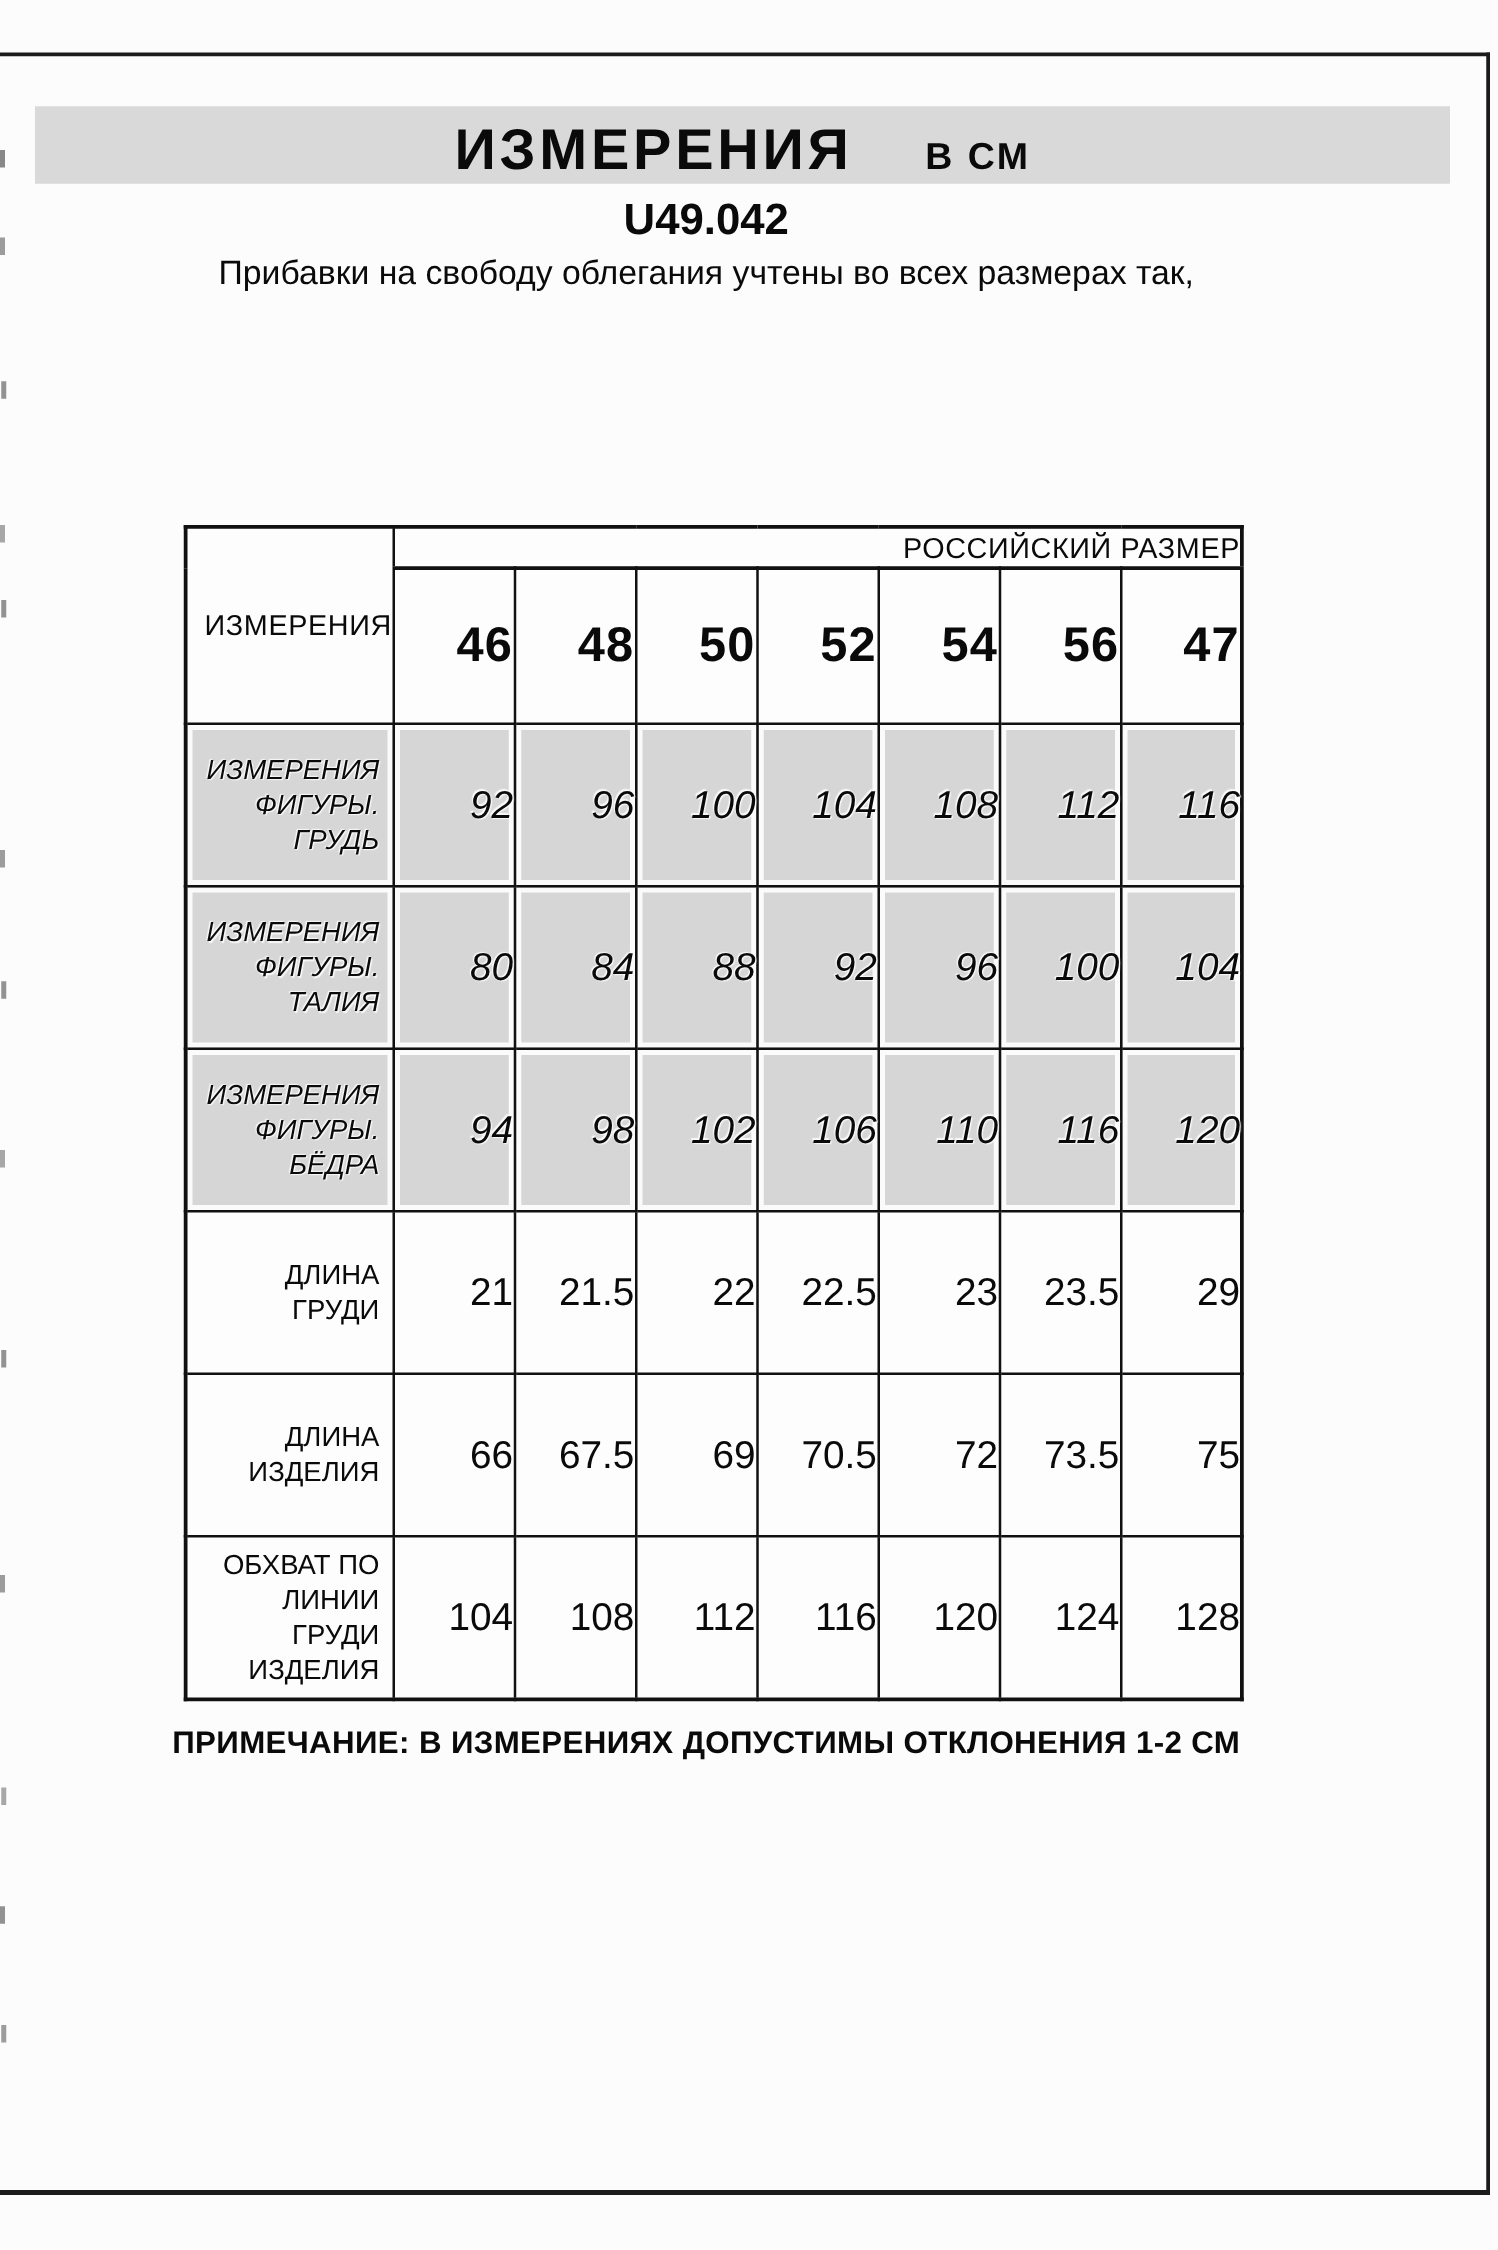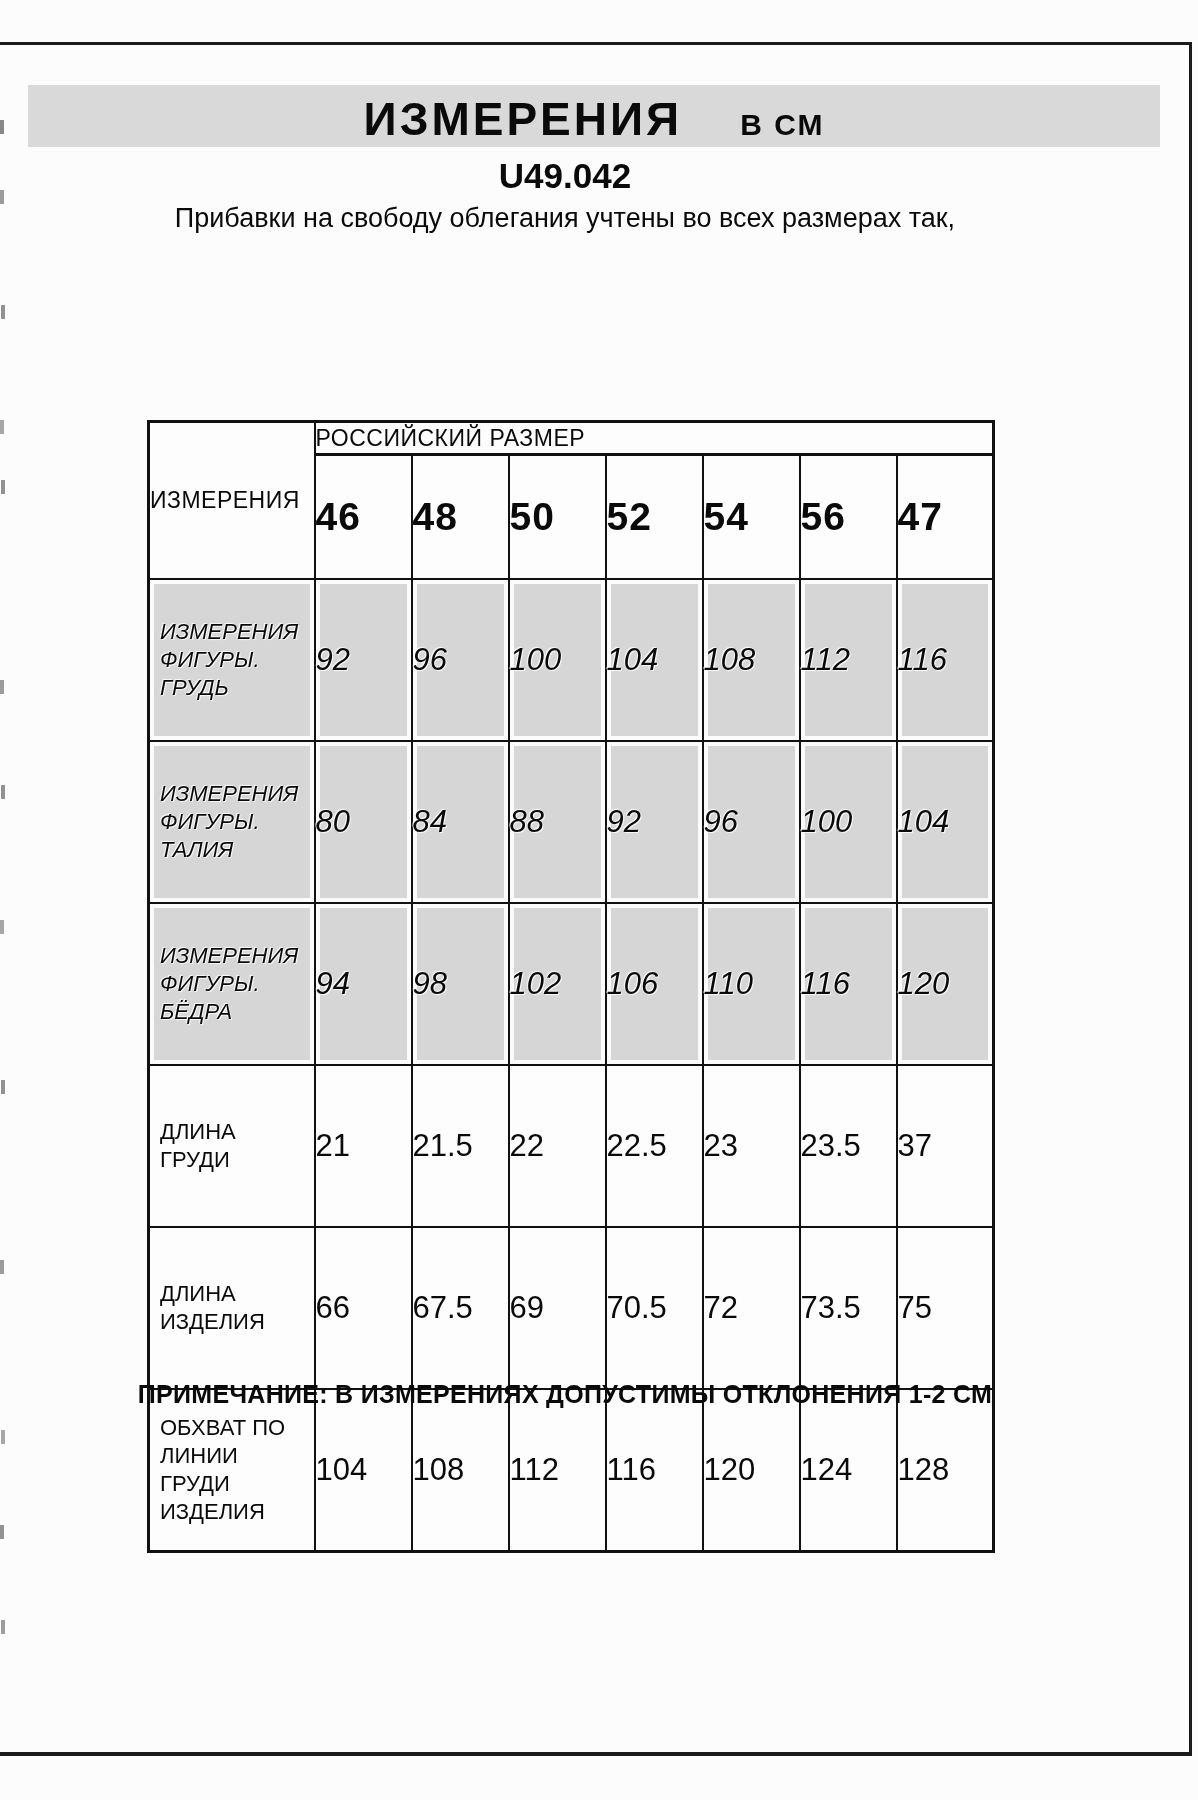--- a/index.html
+++ b/index.html
@@ -35,26 +35,26 @@
   .desc{position:absolute;left:0;top:200px;width:1130px;text-align:center;
     font-size:27px;line-height:36px;}
   
   table.size-table{
     position:absolute;left:147px;top:420px;
     border-collapse:collapse;table-layout:fixed;
     border:3px solid #111;
     background:#fdfdfd;
   }
   col.c0{width:166px;} col.c{width:97px;}
-  td{border:2px solid #111;text-align:left;vertical-align:middle;padding:0;}
+  td{border:2px solid #111;text-align:right;vertical-align:middle;padding:0;}
   td.corner{font-size:23px;letter-spacing:.5px;}
   td.group{font-size:23px;height:30px;letter-spacing:.5px;border-bottom:3px solid #111;}
   tr.rb td{height:122px;font-size:39px;font-weight:bold;letter-spacing:1px;}
   tr.rd td{height:128px;}
-  tr.rd td.lbl{font-size:22px;line-height:28px;padding:16px 10px;}
+  tr.rd td.lbl{font-size:22px;line-height:28px;padding:0 10px;}
   tr.rd td.val{font-size:31px;}
   tr.shade td{
     background:#d6d6d6;
     box-shadow:inset 0 0 0 4px #fbfbfb;
     font-style:italic;
     text-shadow:1px 1px 1px rgba(255,255,255,.9),-1px -1px 1px rgba(255,255,255,.9);
   }
   
   .note{position:absolute;left:0;top:1380px;width:1130px;text-align:center;
     font-size:25px;font-weight:bold;letter-spacing:.3px;}
@@ -138,21 +138,21 @@
   </tr>
 
   <tr class="rd">
     <td class="lbl">ДЛИНА ГРУДИ</td>
     <td class="val">21</td>
     <td class="val">21.5</td>
     <td class="val">22</td>
     <td class="val">22.5</td>
     <td class="val">23</td>
     <td class="val">23.5</td>
-    <td class="val">37</td>
+    <td class="val">29</td>
   </tr>
 
   <tr class="rd">
     <td class="lbl">ДЛИНА ИЗДЕЛИЯ</td>
     <td class="val">66</td>
     <td class="val">67.5</td>
     <td class="val">69</td>
     <td class="val">70.5</td>
     <td class="val">72</td>
     <td class="val">73.5</td>

